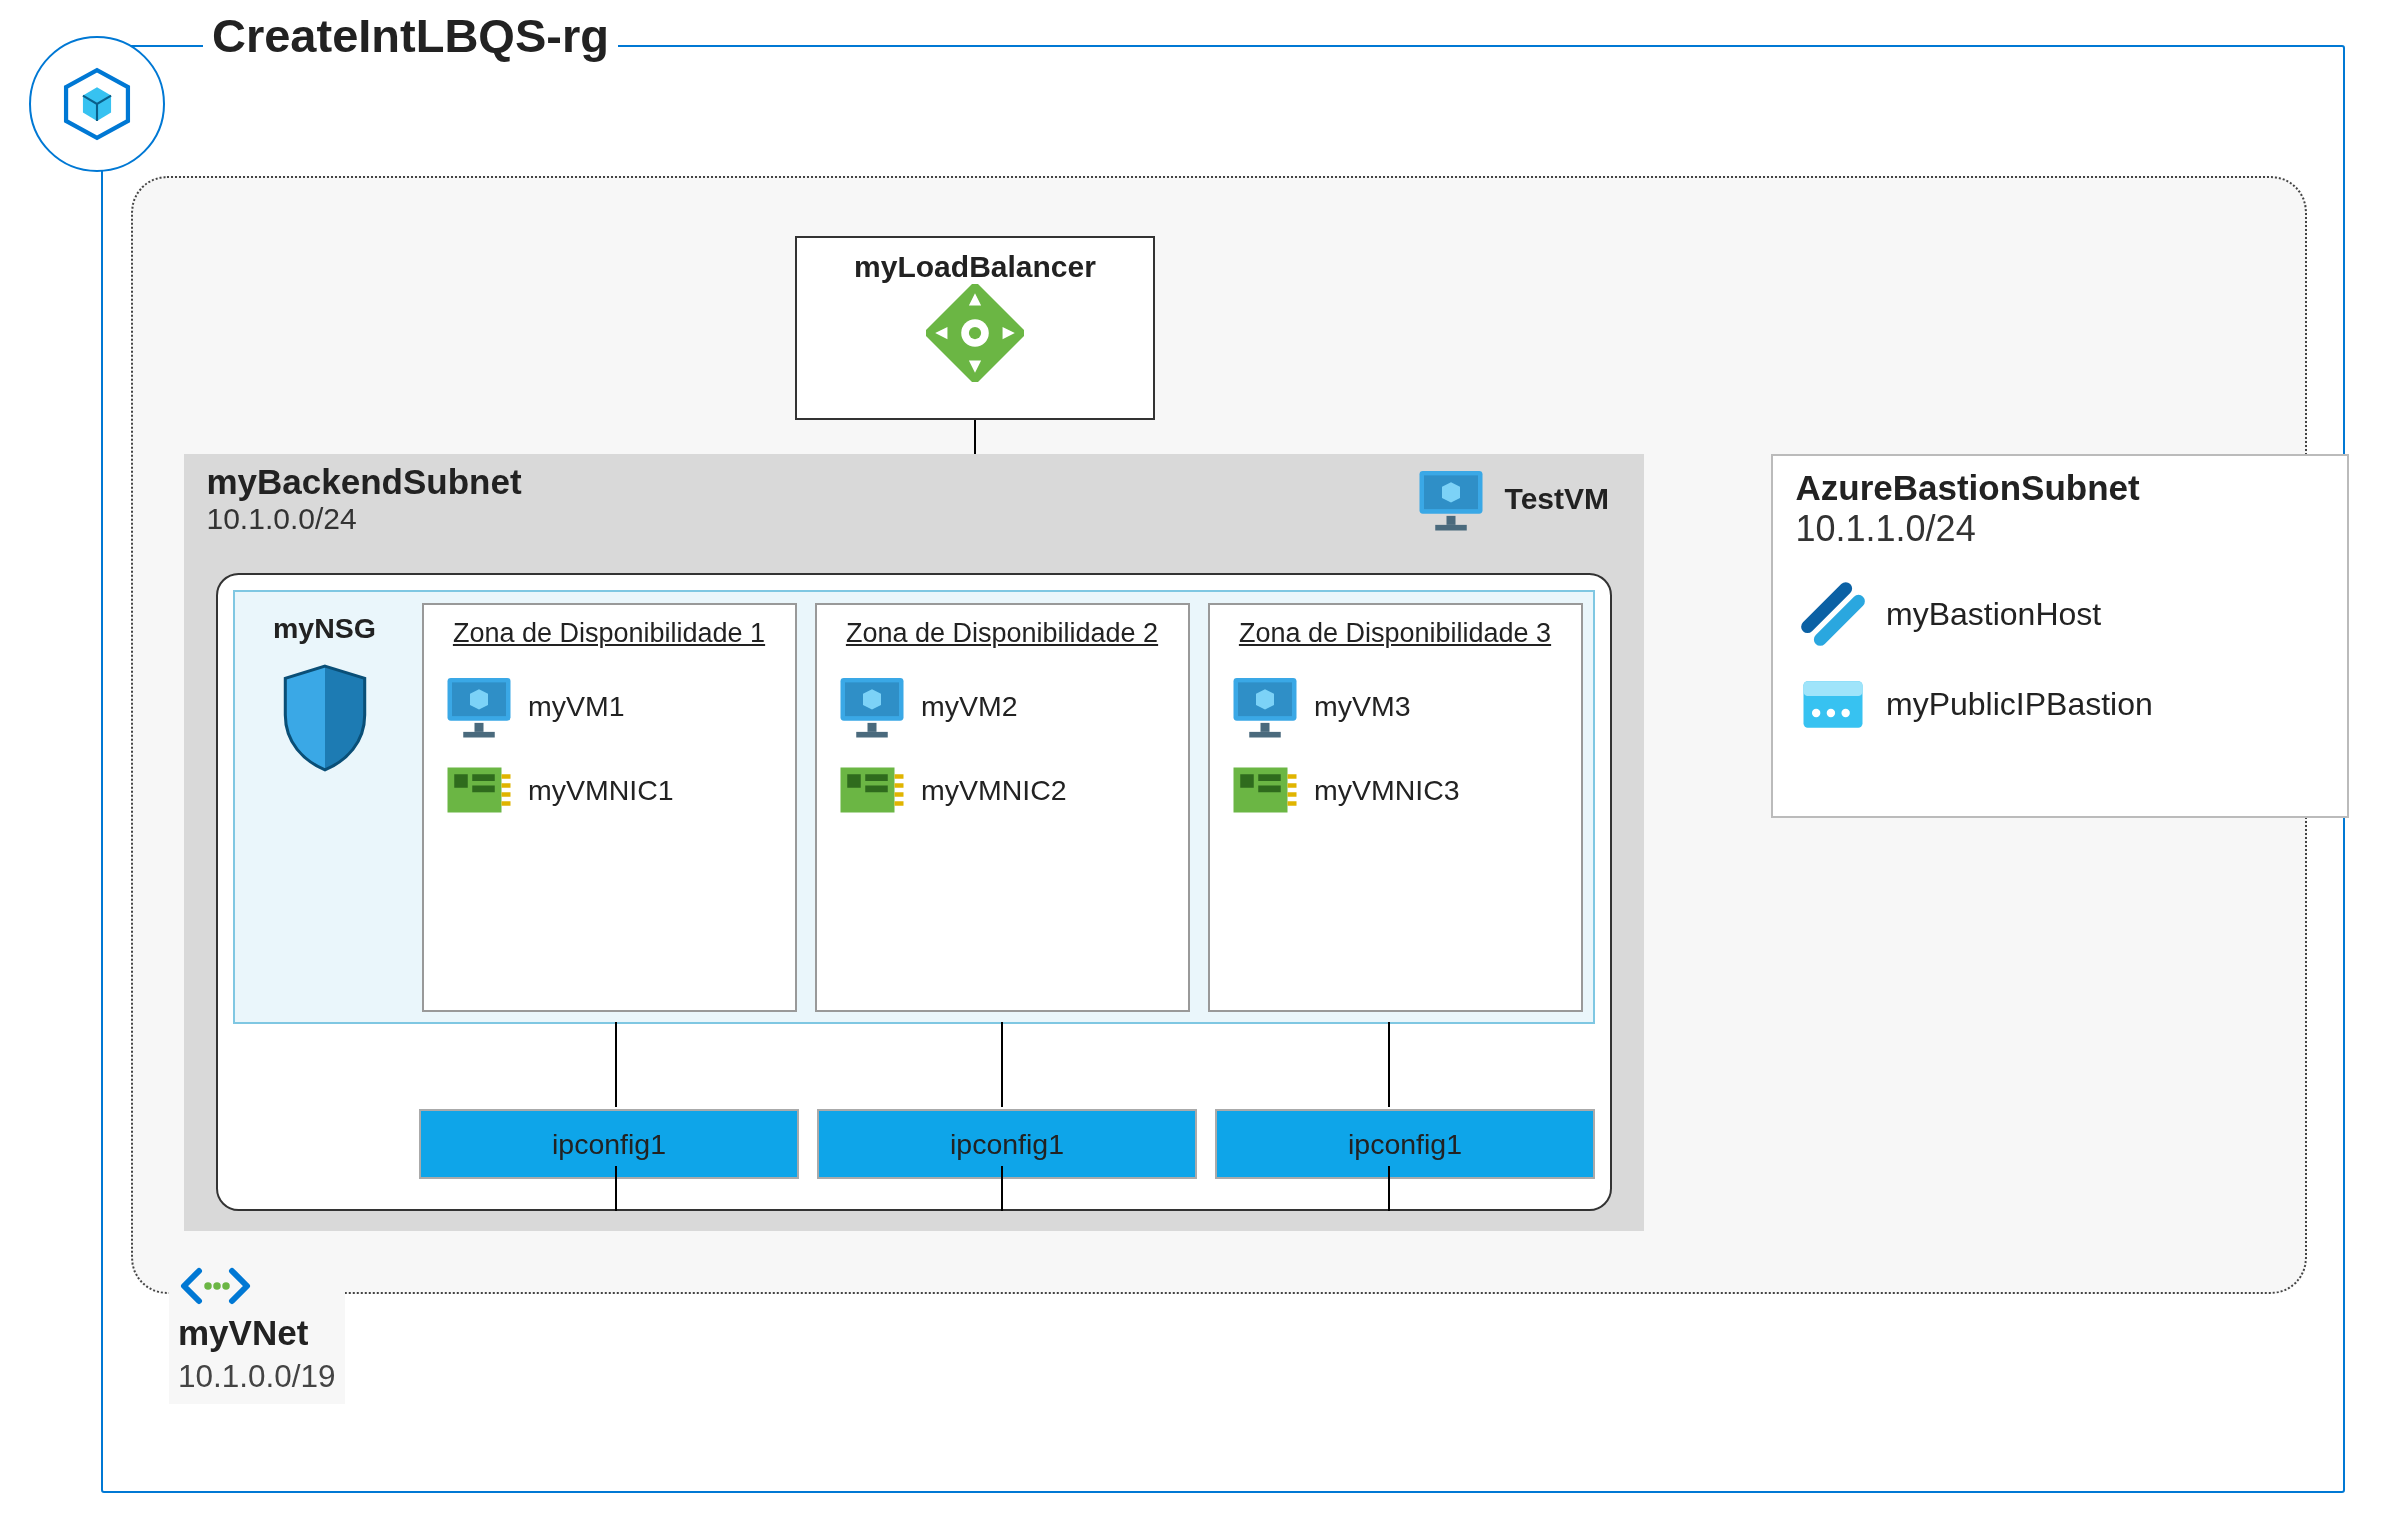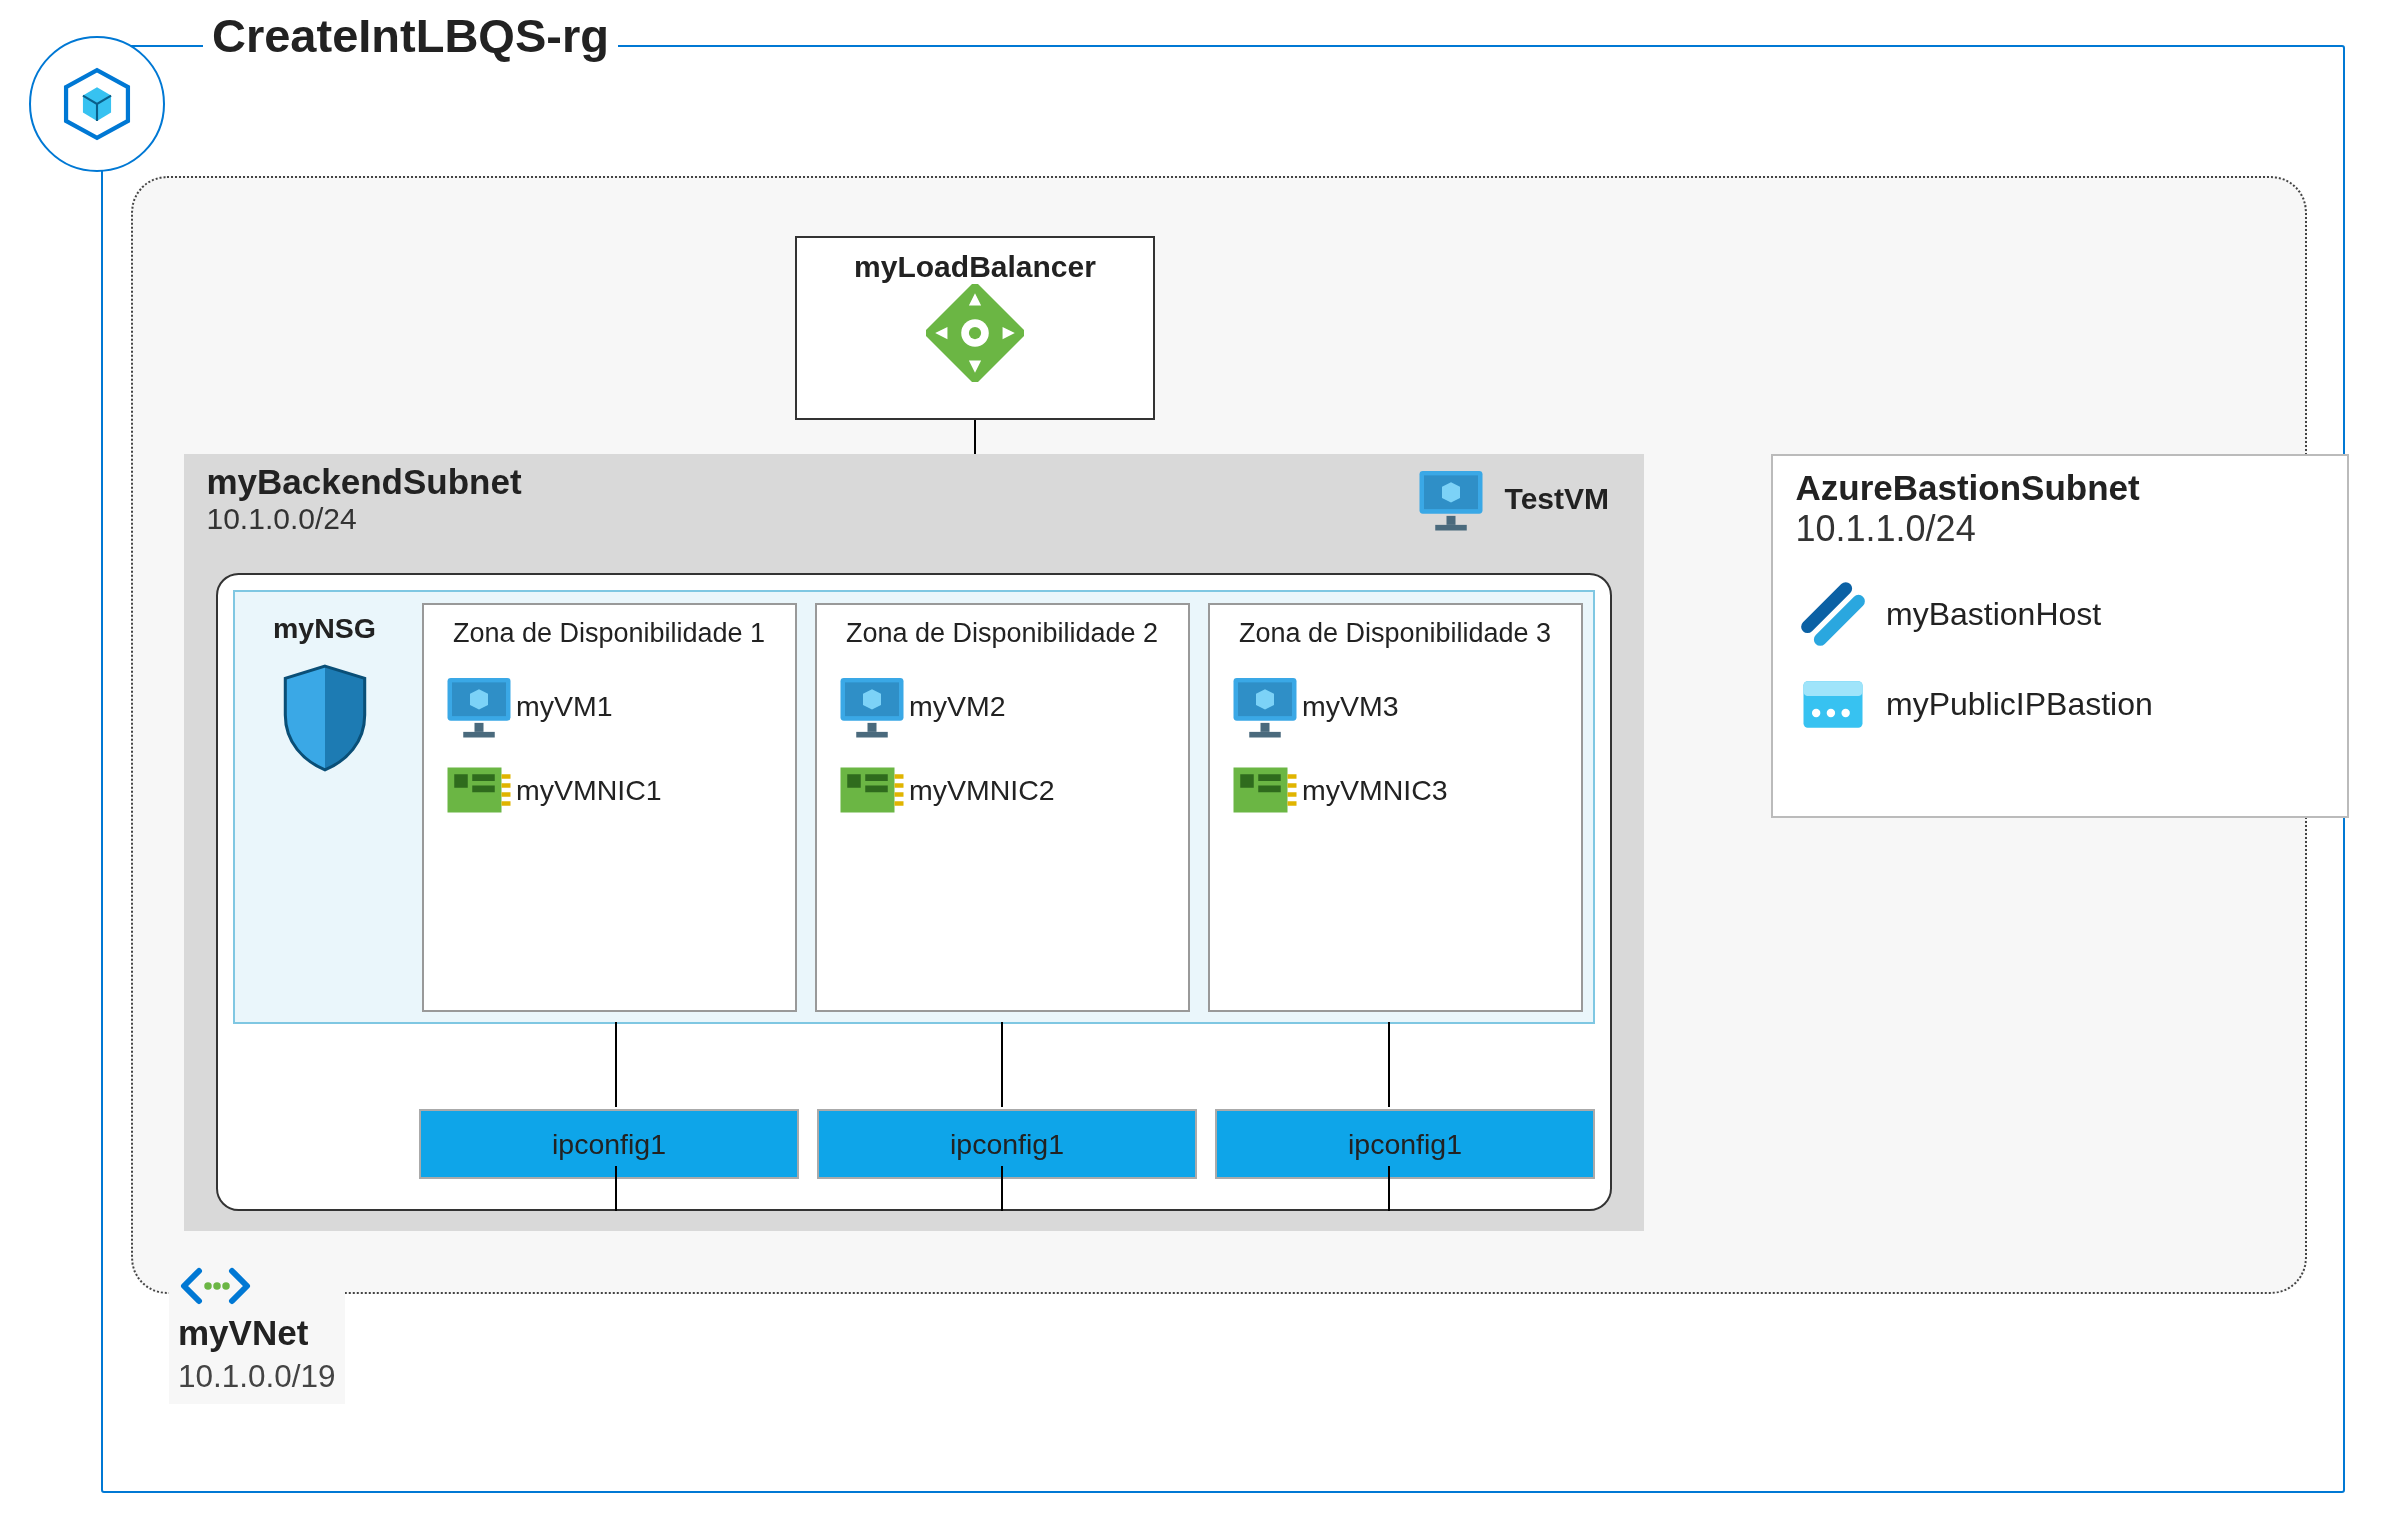--- a/index.html
+++ b/index.html
@@ -167,25 +167,26 @@
     border: 2.3px solid #999;
     box-sizing: border-box;
     padding: 13.5px 13.5px 10.5px;
     display: flex;
     flex-direction: column;
   }
   .az-title {
     font-size: 27px;
     text-align: center;
     margin-bottom: 13.5px;
+    text-decoration: underline;
   }
   .az-item {
     display: flex;
     align-items: center;
-    gap: 1px;
+    gap: 13px;
     padding: 10.5px 6px;
   }
   .az-item span {
     font-size: 28.5px;
   }
   .ipconfig-row {
     position: absolute;
     left: 15px;
     right: 15px;
     bottom: 30px;

